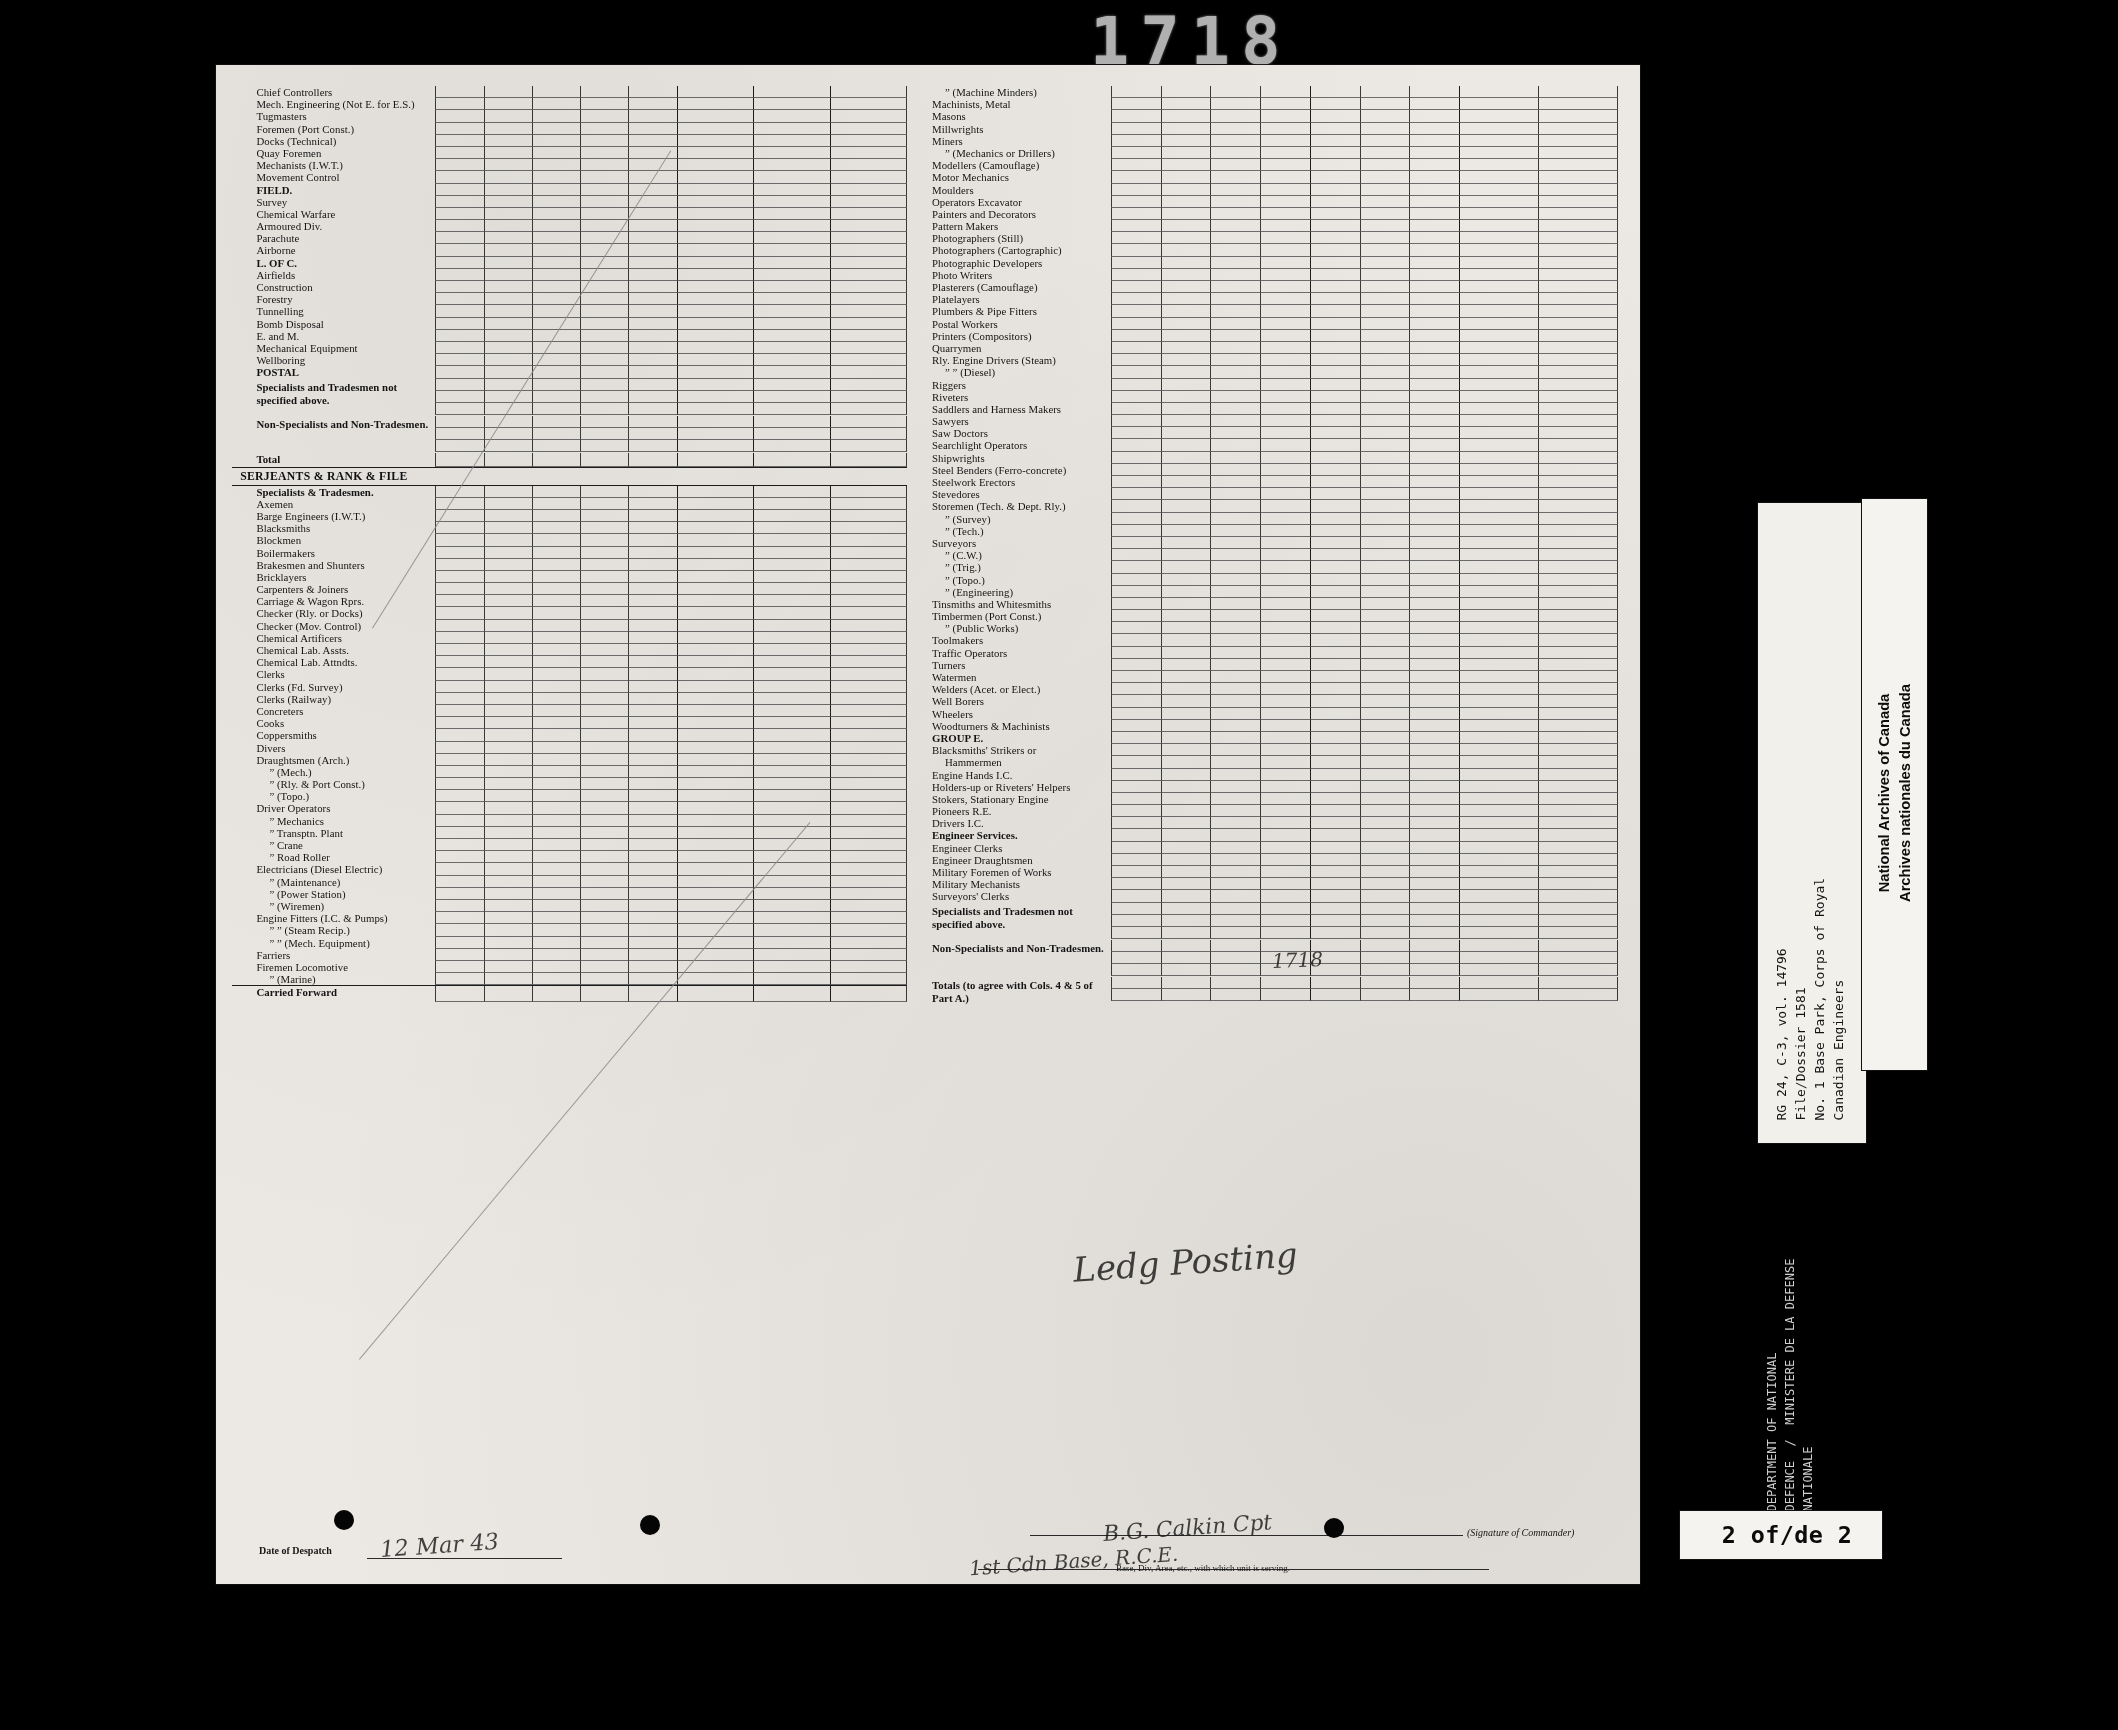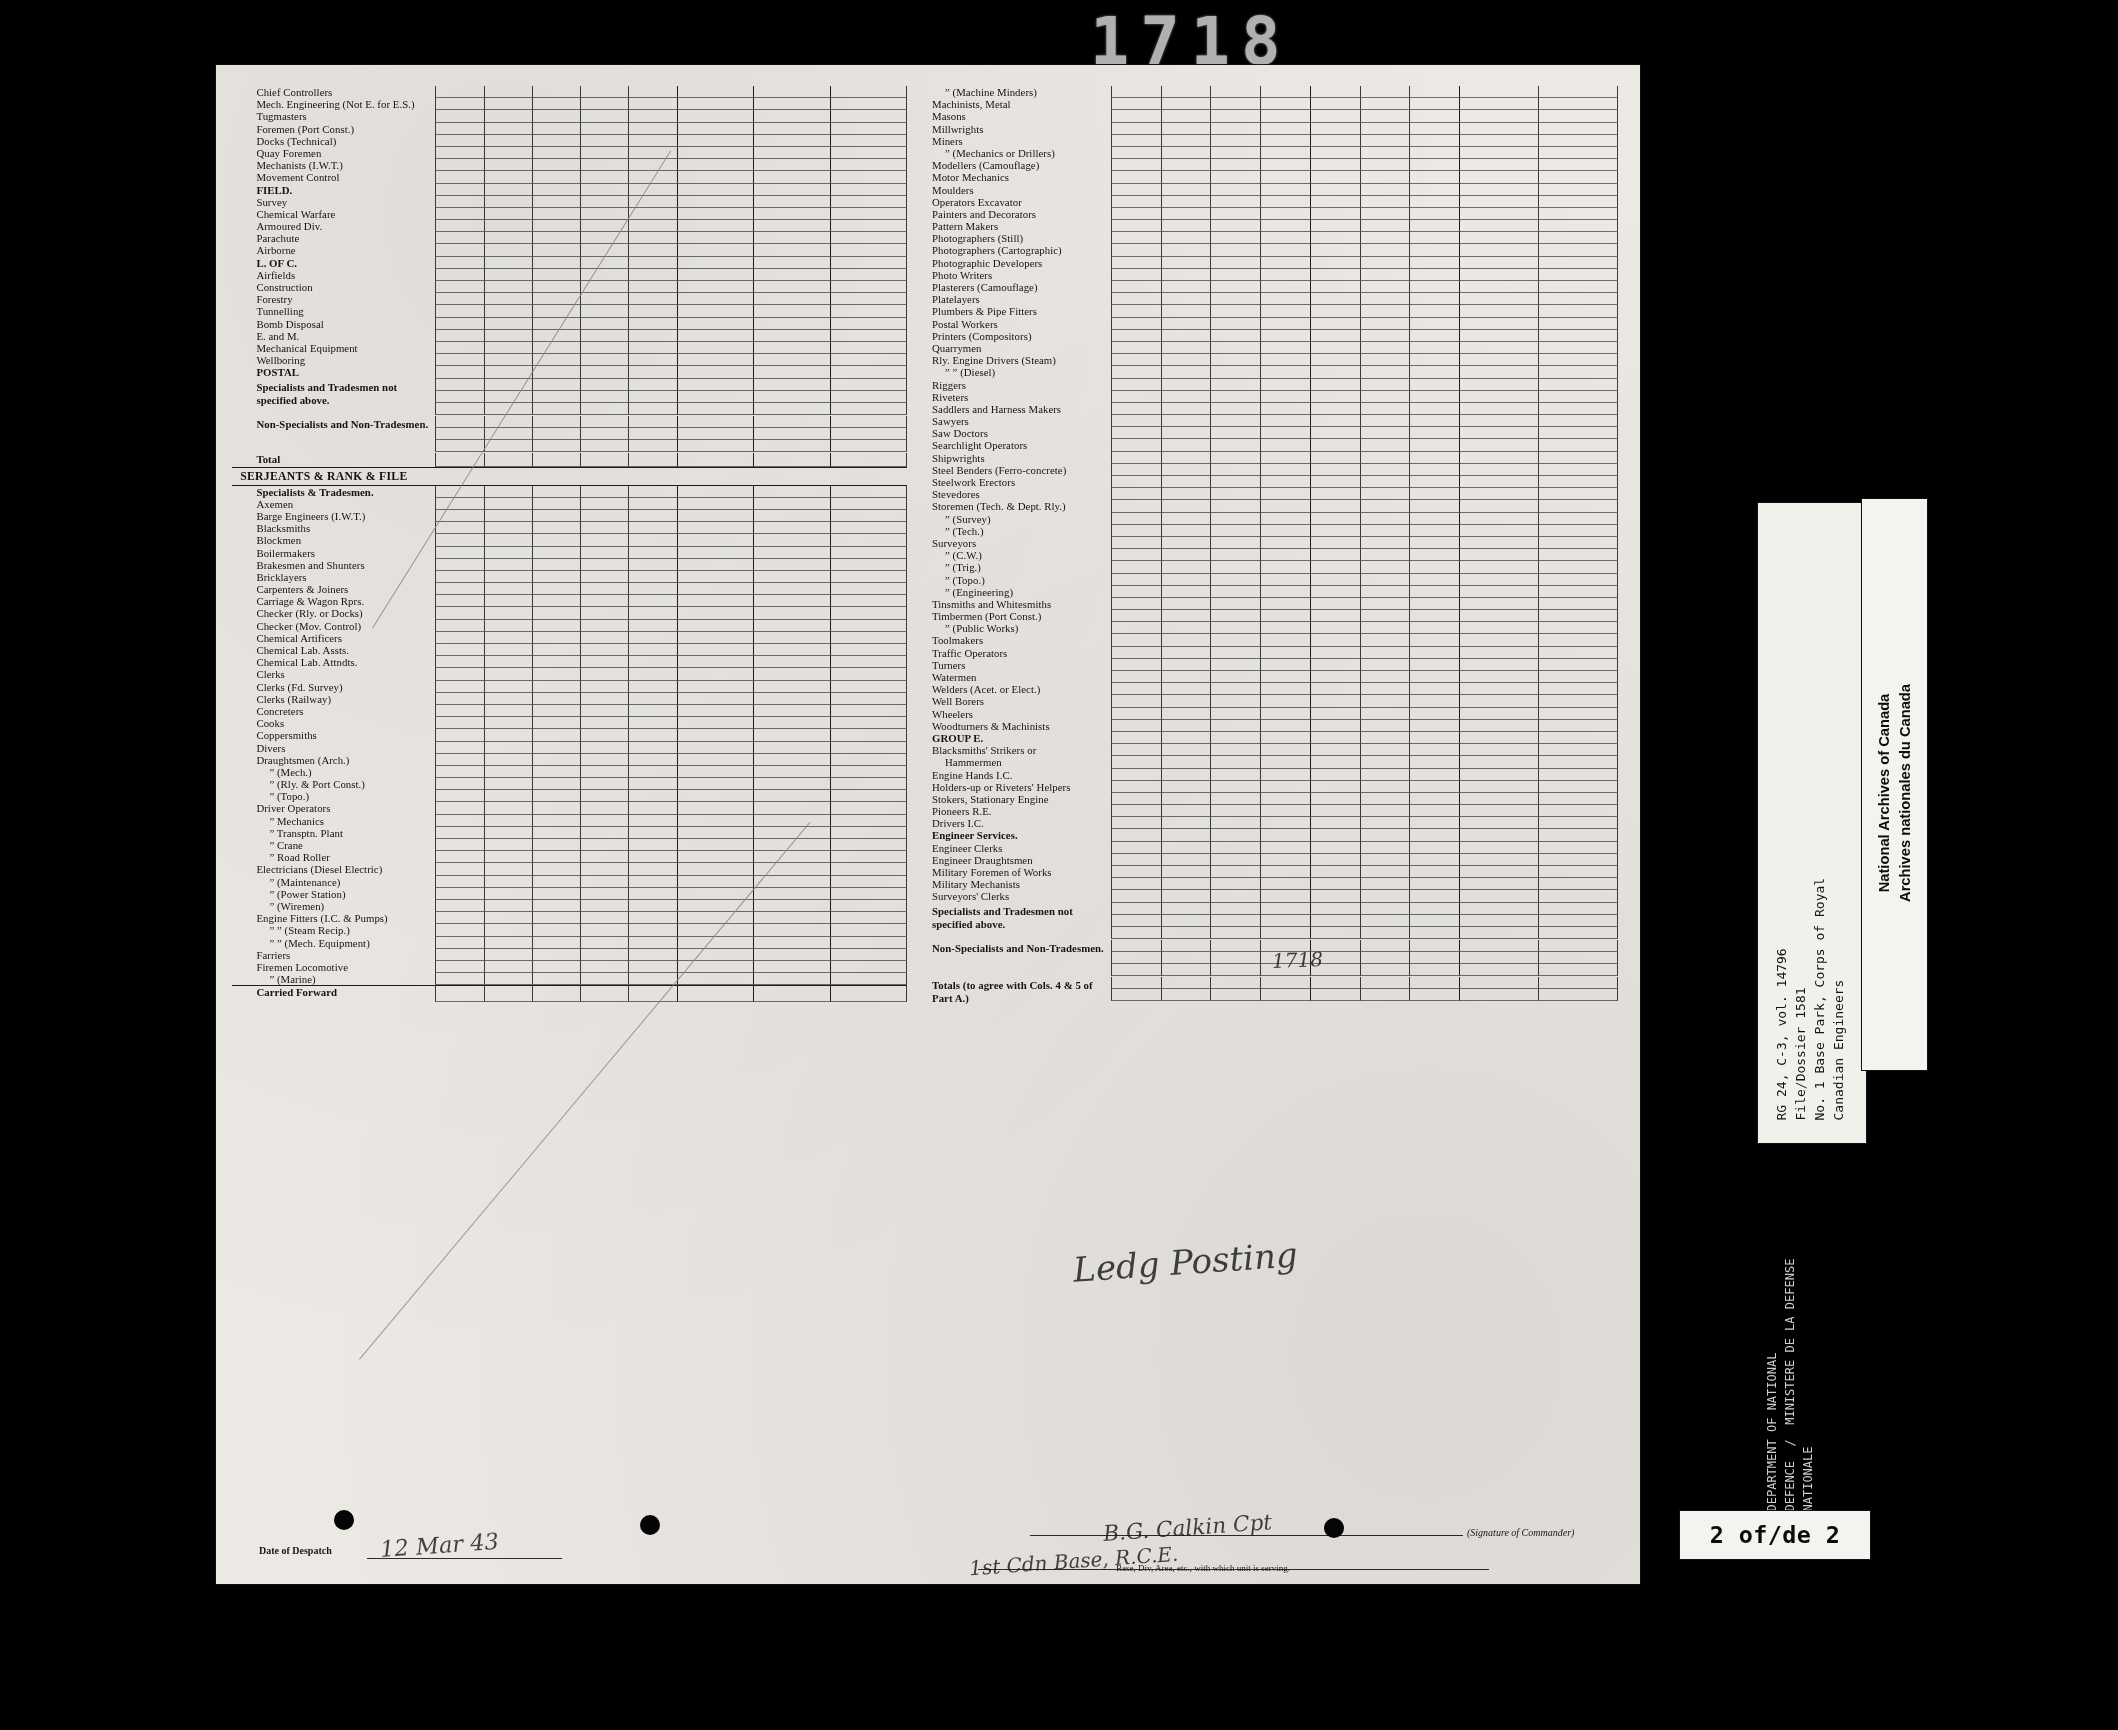--- a/index.html
+++ b/index.html
@@ -194,20 +194,21 @@
     left:1679px; top:1510px;
     width:190px; height:48px;
     background:#f5f3ef;
     border:0.9px solid #111;
     display:flex; align-items:center; justify-content:center;
     font-family:"DejaVu Sans Mono", monospace;
     font-weight:bold;
     font-size:23.4px;
     color:#0b0b0b;
     letter-spacing:0.4px;
+    padding-left:12px;
   }
 </style>
 </head>
 <body>
 
 <div id="stamp-number">1718</div>
 
 <div id="sheet">
 
   <div id="left-col" class="col-wrap">

